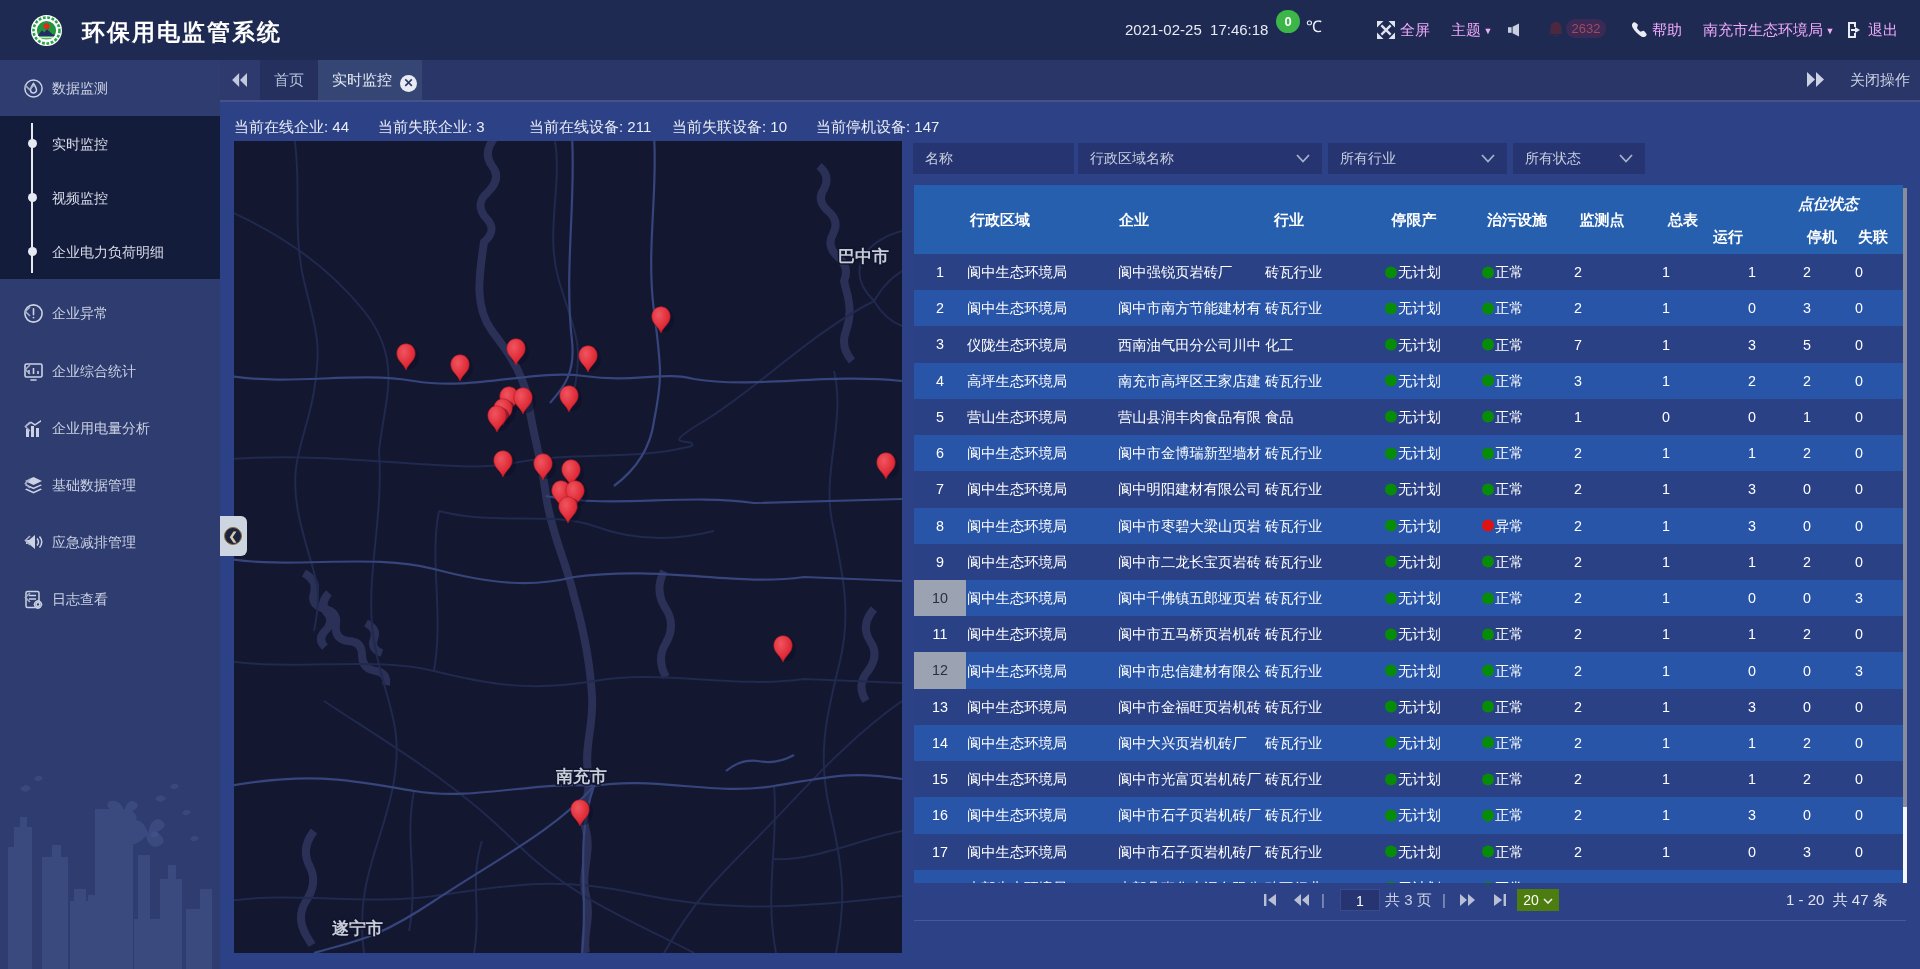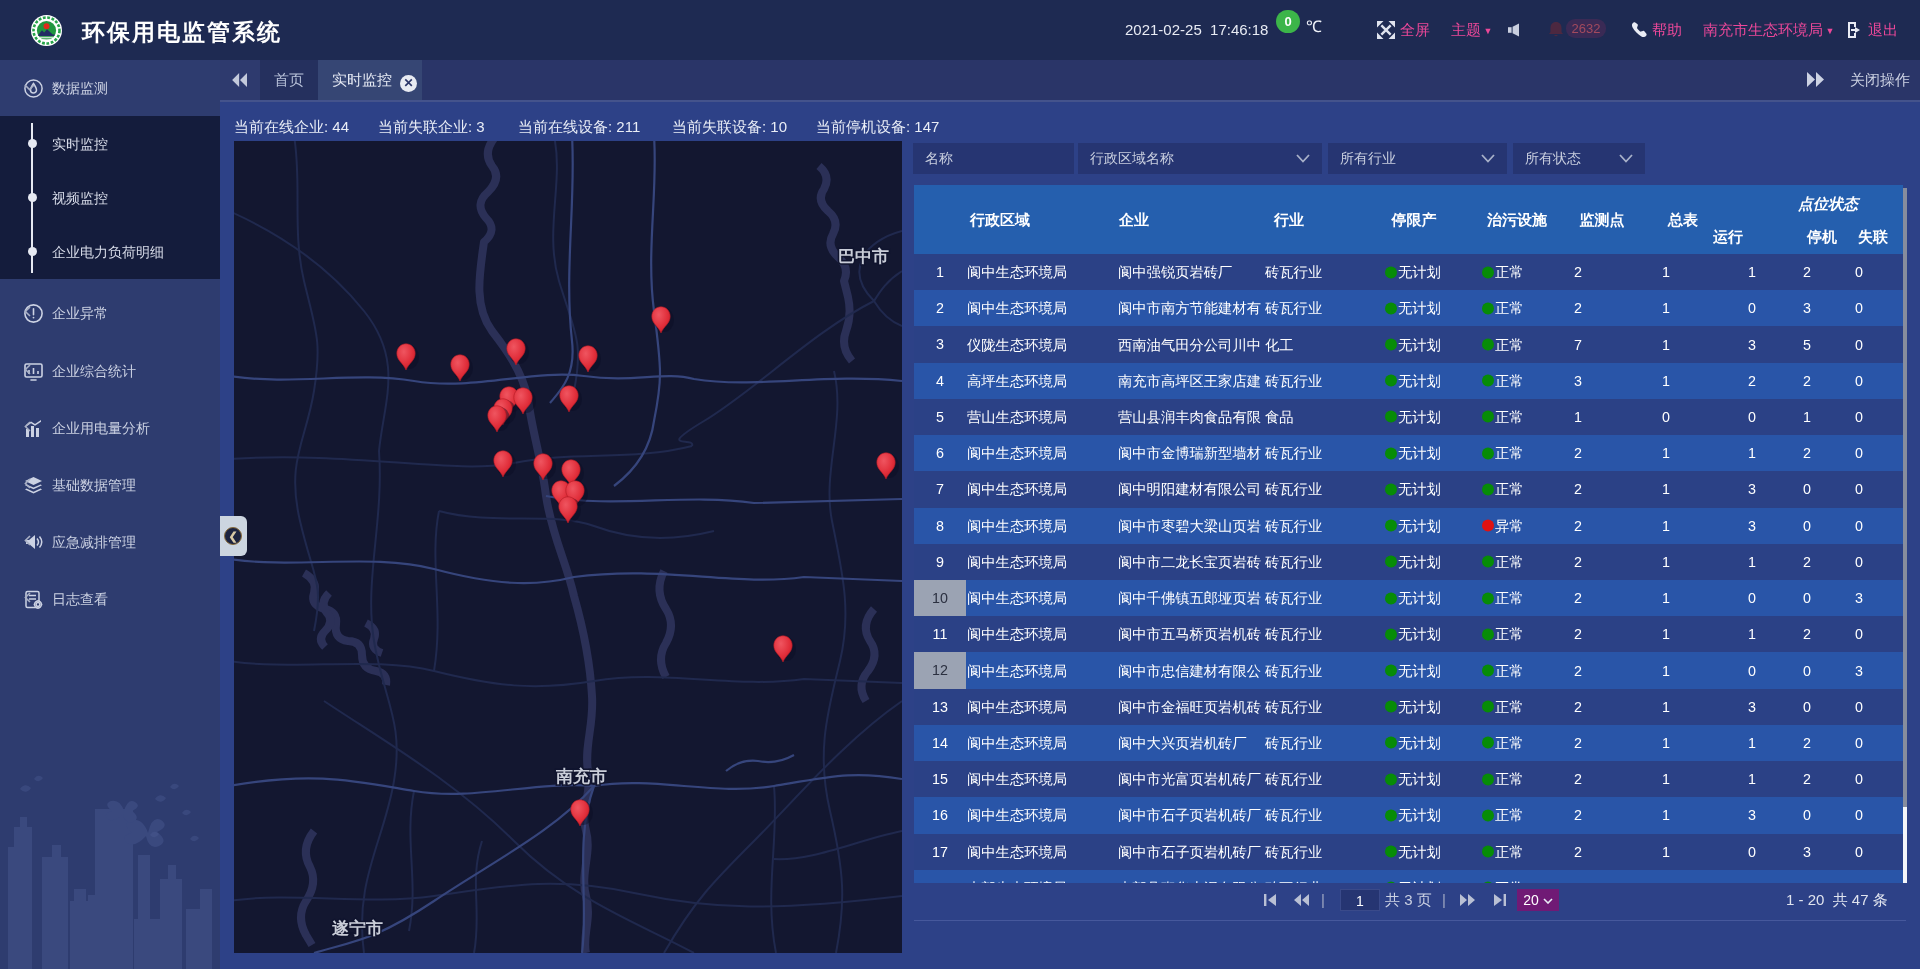--- a/index.html
+++ b/index.html
@@ -4,21 +4,21 @@
 <style>
 *{margin:0;padding:0;box-sizing:border-box;}
 html,body{width:1920px;height:969px;overflow:hidden;background:#2d4187;font-family:"Liberation Sans",sans-serif;}
 .abs{position:absolute;}
 
 .hdr{position:absolute;left:0;top:0;width:1920px;height:60px;background:#1e2a52;color:#fff;}
 .hdr .title{position:absolute;left:82px;top:17px;font-size:23px;font-weight:bold;letter-spacing:2px;}
 .hdr .dt{position:absolute;left:1125px;top:21px;font-size:15px;color:#e8ebf4;}
 .badge0{position:absolute;left:1276px;top:10px;width:24px;height:23px;background:#3cb549;border-radius:12px;color:#fff;font-size:13px;font-weight:bold;text-align:center;line-height:23px;}
 .celsius{position:absolute;left:1306px;top:15px;font-size:16px;color:#eef1f8;}
-.hicon{position:absolute;top:21px;font-size:15px;color:#ec4899;}
+.hicon{position:absolute;top:21px;font-size:15px;color:#f0abfc;}
 .bellbadge{position:absolute;left:1566px;top:19px;width:40px;height:19px;background:#3a2a55;border-radius:9px;color:#a34a5e;text-align:center;line-height:19px;font-size:13px;}
 
 .side{position:absolute;left:0;top:60px;width:220px;height:909px;background:#2e3c6f;overflow:hidden;}
 .mi{position:absolute;left:0;width:220px;height:56px;color:#ccd2e3;font-size:14px;}
 .mi .txt{position:absolute;left:52px;top:20px;}
 .mi svg{position:absolute;left:24px;top:19px;}
 .subm{position:absolute;left:0;top:56px;width:220px;height:163px;background:#141c3c;}
 .subm .line{position:absolute;left:31px;top:7px;width:2px;height:150px;background:#e6e9f2;}
 .subm .it{position:absolute;left:52px;width:160px;color:#d7dbe8;font-size:14px;}
 .subm .dotm{position:absolute;left:27.5px;width:9px;height:9px;border-radius:5px;background:#e6e9f2;}
@@ -61,21 +61,21 @@
 .dot{display:inline-block;width:12px;height:12px;border-radius:6px;margin-right:1px;vertical-align:-1.5px;}
 .dot.grn{background:#078c07;}
 .dot.red{background:#e01212;}
 
 .sbtrack{position:absolute;left:1903px;top:188px;width:4px;height:695px;background:#878d9d;}
 .sbthumb{position:absolute;left:1903px;top:807px;width:4px;height:76px;background:#f4f6f9;}
 
 .pager{position:absolute;left:914px;top:883px;width:992px;height:38px;background:#2d4187;border-bottom:1px solid #46589c;color:#ccd2e3;font-size:15px;}
 .pager .pi{position:absolute;top:0;height:34px;line-height:34px;}
 .pginput{position:absolute;left:426px;top:6px;width:40px;height:22px;background:#263572;border:1px solid #3a4a8a;color:#fff;text-align:center;line-height:22px;font-size:14px;}
-.pgsel{position:absolute;left:603px;top:6px;width:42px;height:22px;background:#701a75;color:#fff;text-align:center;line-height:22px;font-size:14px;}
+.pgsel{position:absolute;left:603px;top:6px;width:42px;height:22px;background:#4d7c0f;color:#fff;text-align:center;line-height:22px;font-size:14px;}
 </style></head>
 <body>
 
 <div class="hdr">
   <svg class="abs" style="left:31px;top:15px" width="31" height="31" viewBox="0 0 31 31">
     <circle cx="15.5" cy="15.5" r="15.5" fill="#fff"></circle>
     <circle cx="15.5" cy="15.5" r="13" fill="none" stroke="#27a44a" stroke-width="2.6" stroke-dasharray="2.8,1.6"></circle>
     <circle cx="15.5" cy="15.5" r="10.4" fill="#fff"></circle>
     <circle cx="15.5" cy="15.5" r="9.6" fill="#21963f"></circle>
     <circle cx="15.5" cy="11.2" r="3" fill="#e02b1c"></circle>
@@ -246,21 +246,21 @@
   <div class="closeop"><svg style="vertical-align:-2px;margin-right:26px;" width="17" height="15" viewBox="0 0 17 15" fill="#ccd2e3">
         <path d="M0,0 L8,7.5 L0,15 Z M9,0 L17,7.5 L9,15 Z"></path>
       </svg>关闭操作</div>
 </div>
 
 <div style="position:absolute;left:220px;top:100px;width:1700px;height:2px;background:#44538c;"></div>
 
 <div class="stats">
   <b style="left:0px;">当前在线企业: 44</b>
   <b style="left:144px;">当前失联企业: 3</b>
-  <b style="left:284px;">当前在线设备: 211</b>
+  <b style="left:295px;">当前在线设备: 211</b>
   <b style="left:438px;">当前失联设备: 10</b>
   <b style="left:582px;">当前停机设备: 147</b>
 </div>
 
 <svg class="map" viewBox="0 0 668 812">
   <defs>
     <radialGradient id="pg" cx="0.38" cy="0.3" r="0.85">
       <stop offset="0" stop-color="#ef5560"></stop>
       <stop offset="0.55" stop-color="#e12f3b"></stop>
       <stop offset="1" stop-color="#c01824"></stop>

